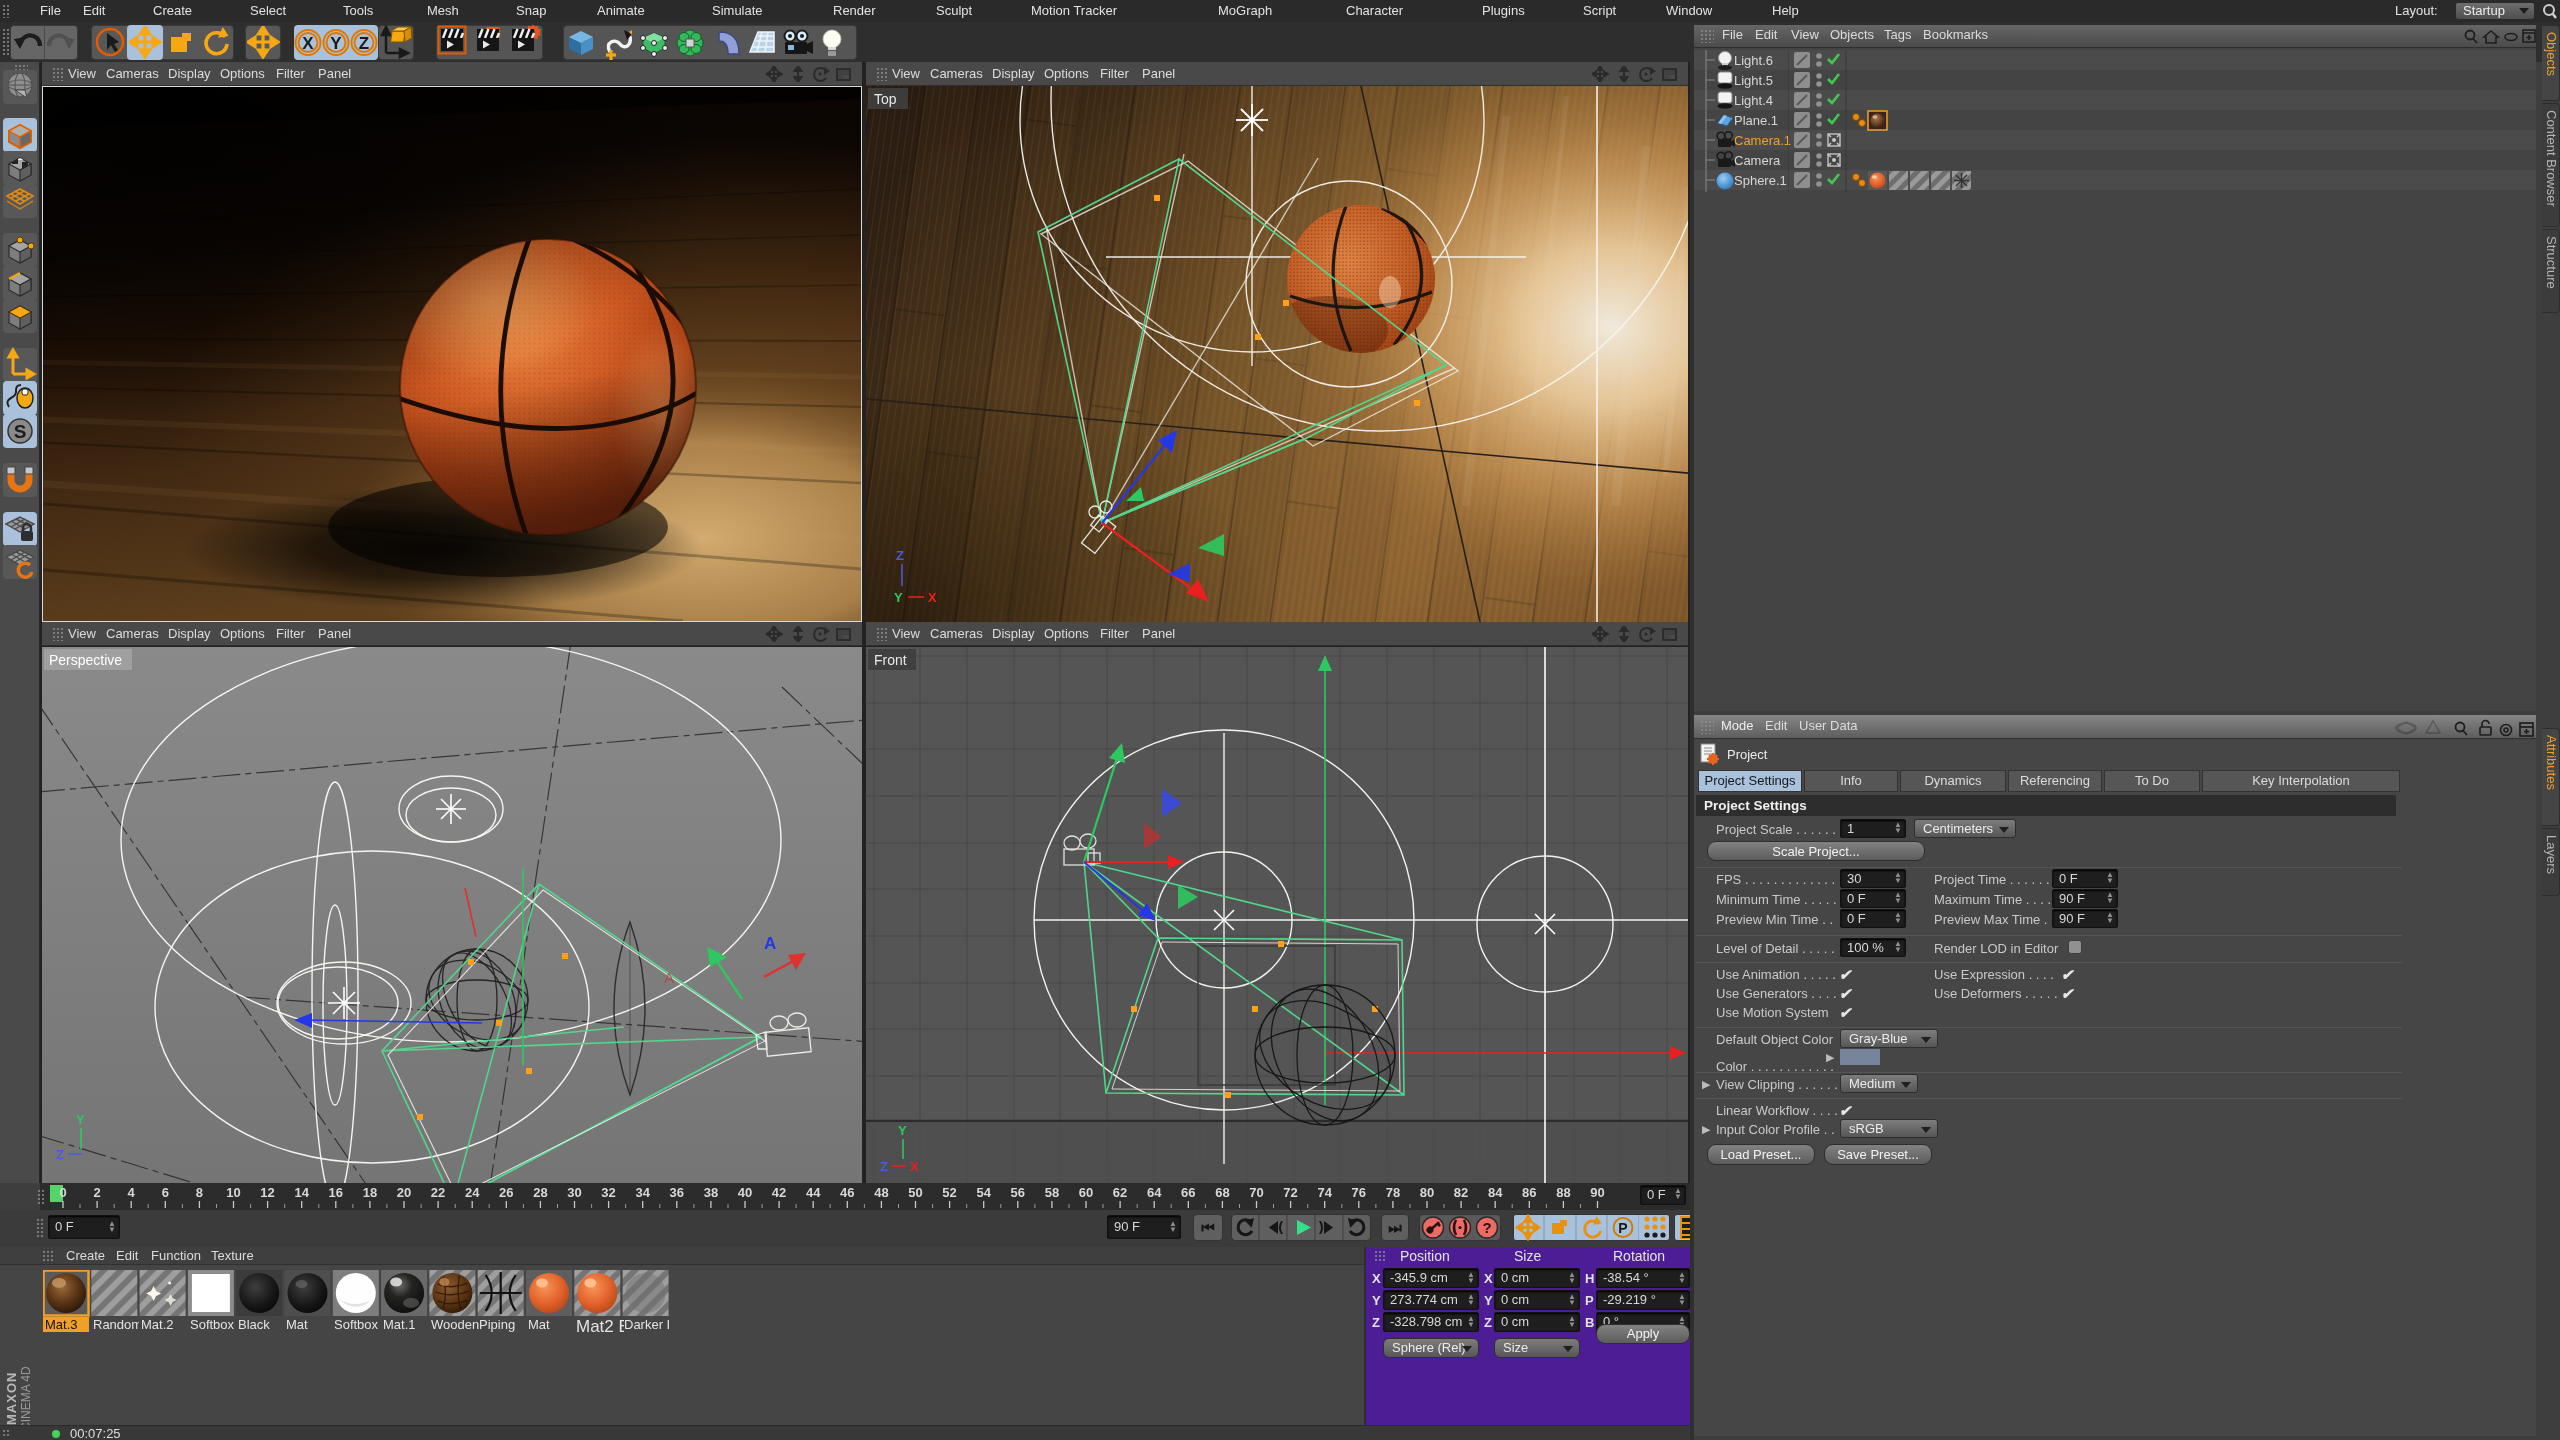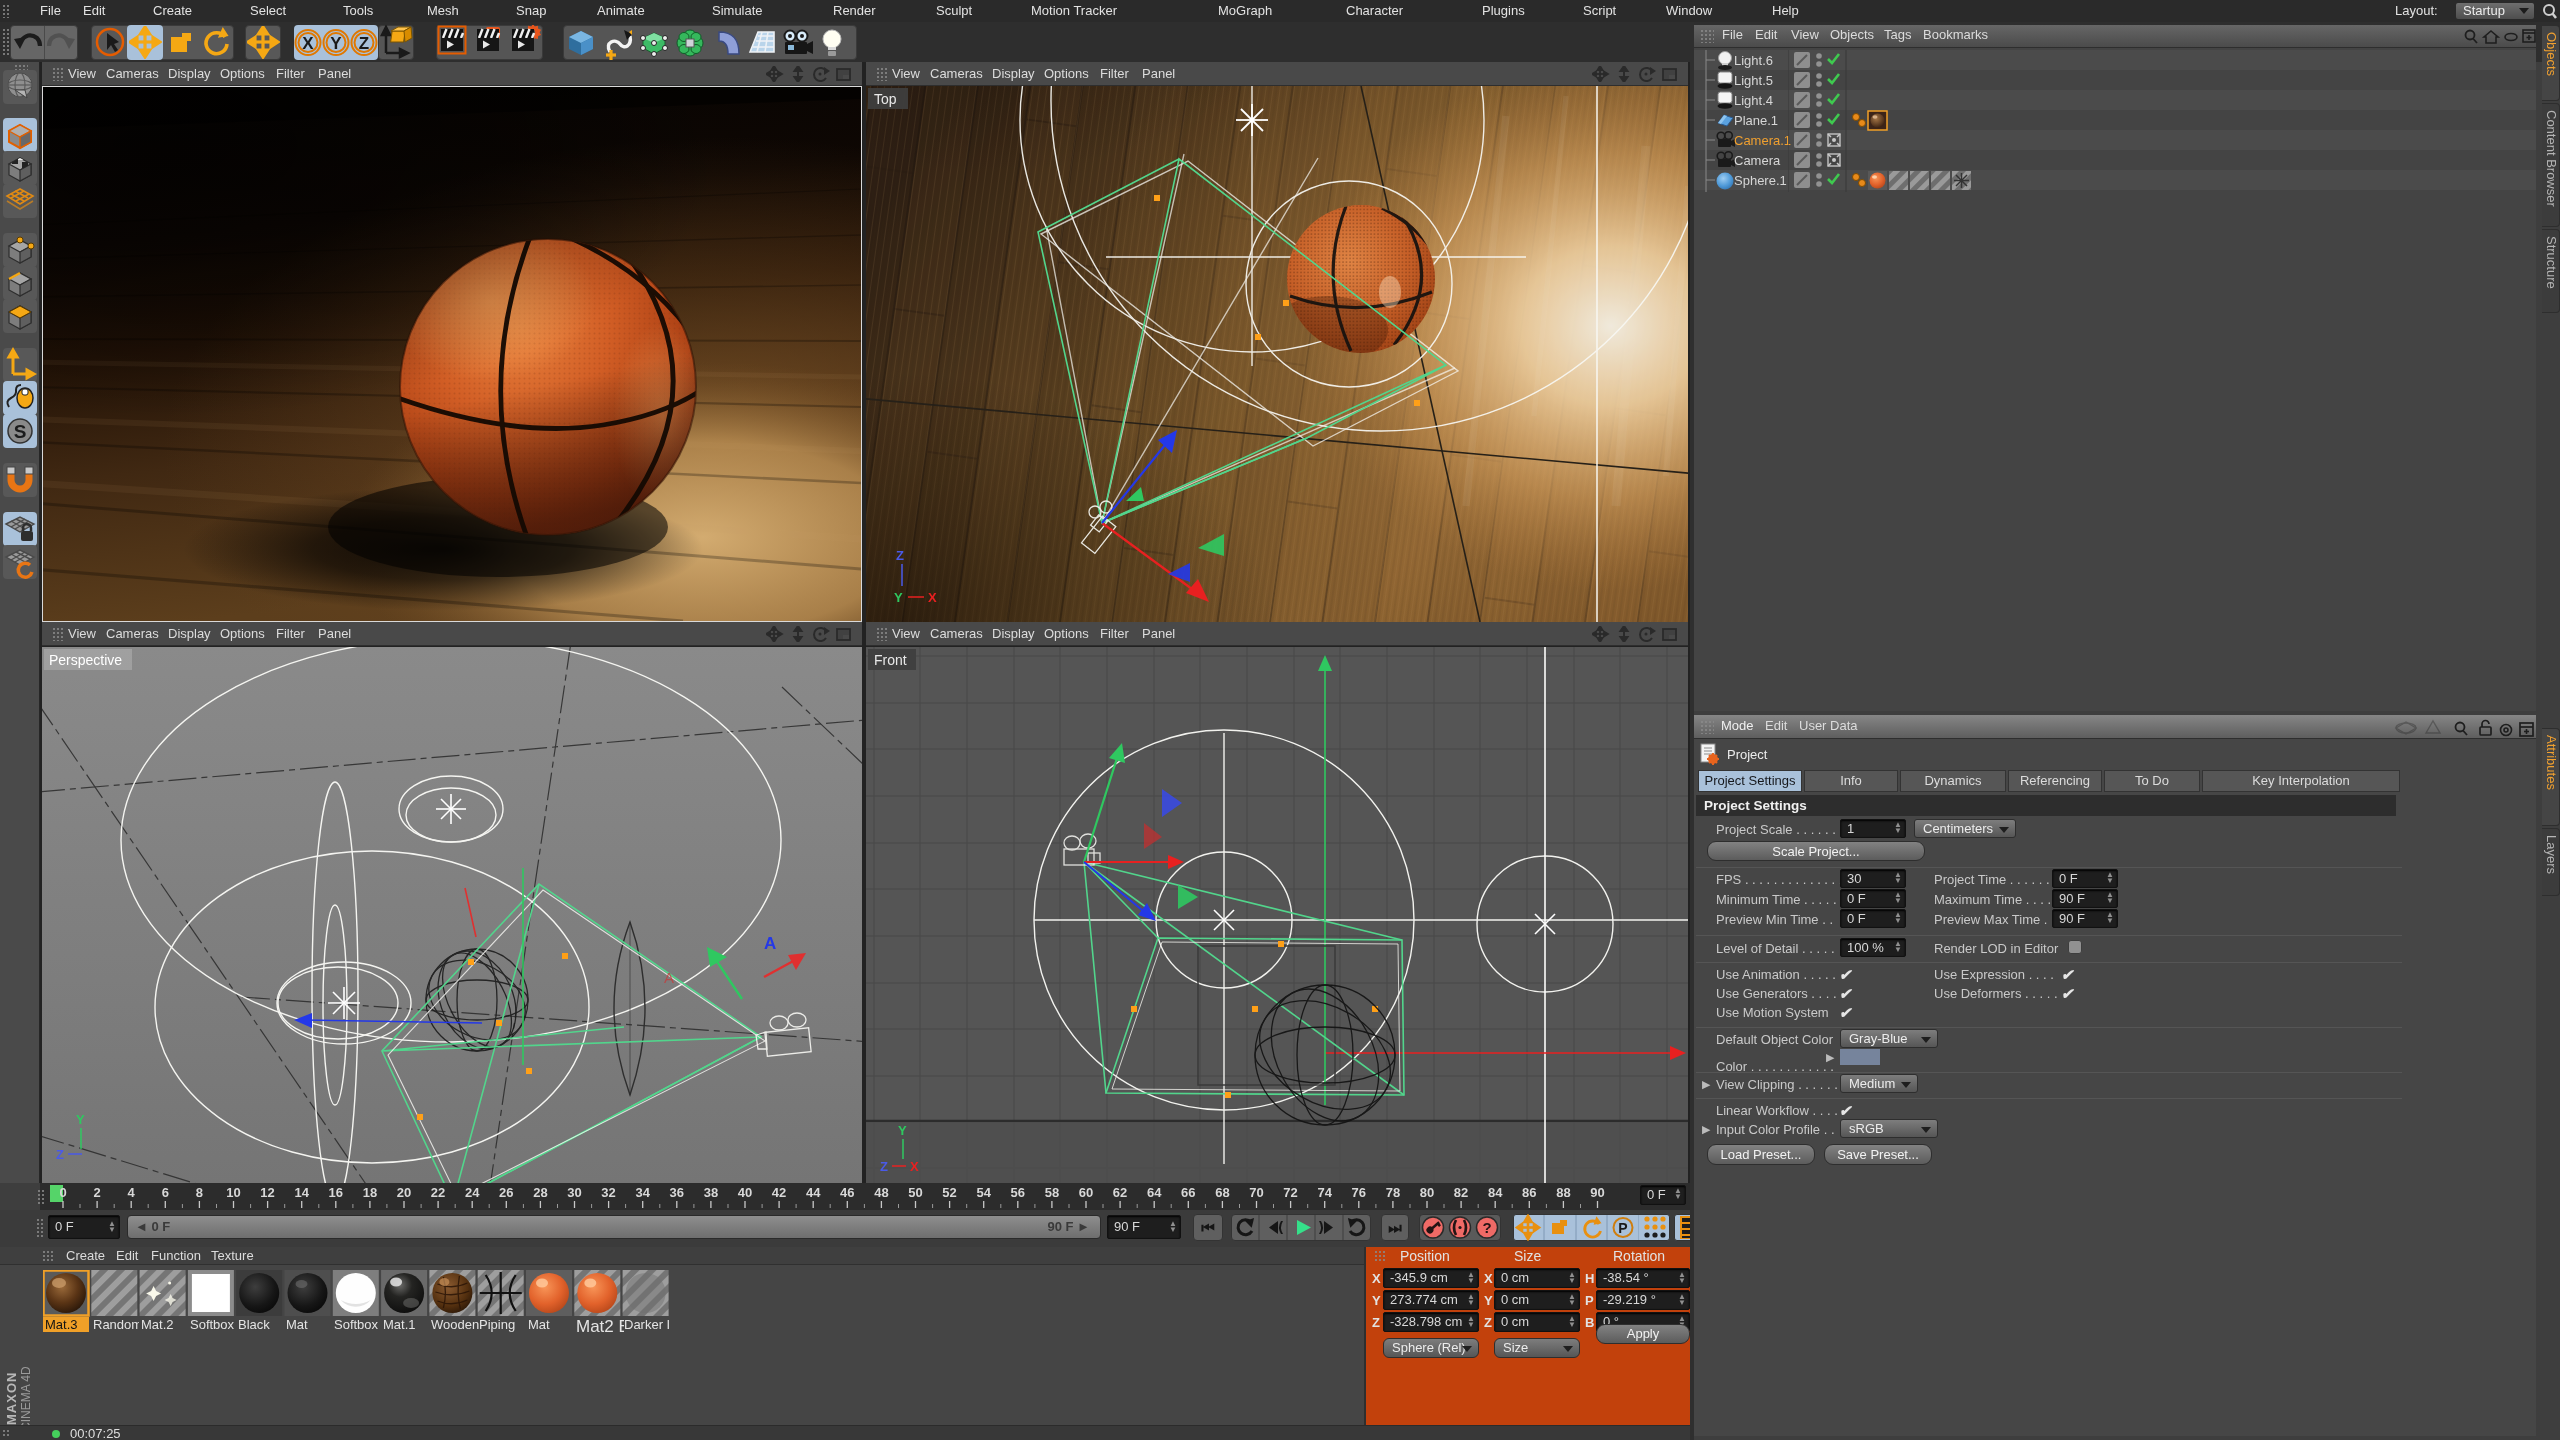--- a/index.html
+++ b/index.html
@@ -13,21 +13,21 @@
 .vph{position:absolute;height:24px;background:#494949;color:#dcdcdc;font-size:13px;border-bottom:1px solid #2e2e2e}
 .vph span{position:absolute;top:4px}
 .vpicons{position:absolute;top:4px;right:6px;width:90px;height:16px}
 .dots{position:absolute;width:12px;height:14px;background-image:radial-gradient(#8a8a8a 34%,transparent 36%);background-size:4px 4px;opacity:.8}
 .tile{position:absolute;border-radius:4px;background:#585858}
 .tile.blue{background:#a9c1da}
 .tile.light{background:#666}
 #ruler{left:40px;top:1183px;width:1650px;height:27px;background:#2c2c2c}
 #transport{left:0;top:1210px;width:1702px;height:37px;background:#3b3b3b}
 #mats{left:0;top:1247px;width:1364px;height:178px;background:#454545}
-#coords{left:1364px;top:1247px;width:326px;height:178px;background:#c2410c;border-left:2px solid #2f2f2f}
+#coords{left:1364px;top:1247px;width:326px;height:178px;background:#4c1d95;border-left:2px solid #2f2f2f}
 #statusbar{left:0;top:1425px;width:1690px;height:15px;background:#383838;border-top:1px solid #2b2b2b}
 #objects{left:1694px;top:25px;width:842px;height:686px;background:#424242}
 #attrs{left:1694px;top:715px;width:842px;height:721px;background:#464646}
 .rtabs{position:absolute;left:2542px;width:18px}
 .rtab{position:absolute;left:0;width:18px;background:#3c3c3c;color:#b5b5b5;font-size:13px;border:1px solid #2e2e2e;border-left:none;border-radius:0 4px 4px 0}
 .rtab div{writing-mode:vertical-rl;margin:6px 0 0 2px;white-space:nowrap}
 .rtab.on{background:#454545;color:#f0a030}
 .pmenu{position:absolute;color:#dcdcdc;font-size:13px}
 .field{position:absolute;background:#1e1e1e;border:1px solid #111;border-radius:2px;color:#d8d8d8;font-size:13px;line-height:17px;padding-left:6px;box-shadow:inset 0 1px 2px #000}
 .spin{position:absolute;right:3px;top:2px;width:8px;height:13px;color:#909090;font-size:8px;line-height:6px;text-align:center}
@@ -1144,24 +1144,20 @@
 <text x="1455.2" y="14" fill="#d8d8d8" font-size="13" text-anchor="middle" font-weight="bold">84</text>
 <text x="1489.3" y="14" fill="#d8d8d8" font-size="13" text-anchor="middle" font-weight="bold">86</text>
 <text x="1523.4" y="14" fill="#d8d8d8" font-size="13" text-anchor="middle" font-weight="bold">88</text>
 <text x="1557.5" y="14" fill="#d8d8d8" font-size="13" text-anchor="middle" font-weight="bold">90</text>
 </svg>
 <div class="field" style="left:1600px;top:2px;width:46px;height:20px;font-size:13px">0 F<span class="spin">▲<br>▼</span></div>
 </div>
 <div id="transport" class="abs">
 <div class="dots" style="left:36px;top:8px;width:9px;height:20px"></div>
 <div class="field" style="left:48px;top:5px;width:72px;height:24px;line-height:21px">0 F<span class="spin" style="top:5px">▲<br>▼</span></div>
-<div class="abs" style="left:127px;top:5px;width:974px;height:24px;background:linear-gradient(#8e8e8e,#6e6e6e);border:1px solid #2a2a2a;border-radius:4px">
-<span style="position:absolute;left:7px;top:3px;color:#3a3a3a;font-size:13px;font-weight:bold">◄ 0 F</span>
-<span style="position:absolute;right:10px;top:3px;color:#3a3a3a;font-size:13px;font-weight:bold">90 F ►</span>
-</div>
 <div class="field" style="left:1107px;top:5px;width:74px;height:24px;line-height:21px">90 F<span class="spin" style="top:5px">▲<br>▼</span></div>
 <div class="abs" style="left:1193px;top:4px;width:30px;height:27px;background:#5f5f5f;border:1px solid #333;border-radius:4px;color:#151515;text-align:center;font-size:15px;font-weight:bold;line-height:25px">⏮</div>
 <div class="abs" style="left:1231px;top:4px;width:140px;height:27px;background:#5f5f5f;border:1px solid #333;border-radius:4px"></div>
 <svg class="abs" style="left:1231px;top:4px" width="140" height="27">
 <g stroke="#3e3e3e" stroke-width="1">
         <line x1="28" y1="1" x2="28" y2="26"></line>
         <line x1="56" y1="1" x2="56" y2="26"></line>
         <line x1="84" y1="1" x2="84" y2="26"></line>
         <line x1="112" y1="1" x2="112" y2="26"></line>
       </g>

